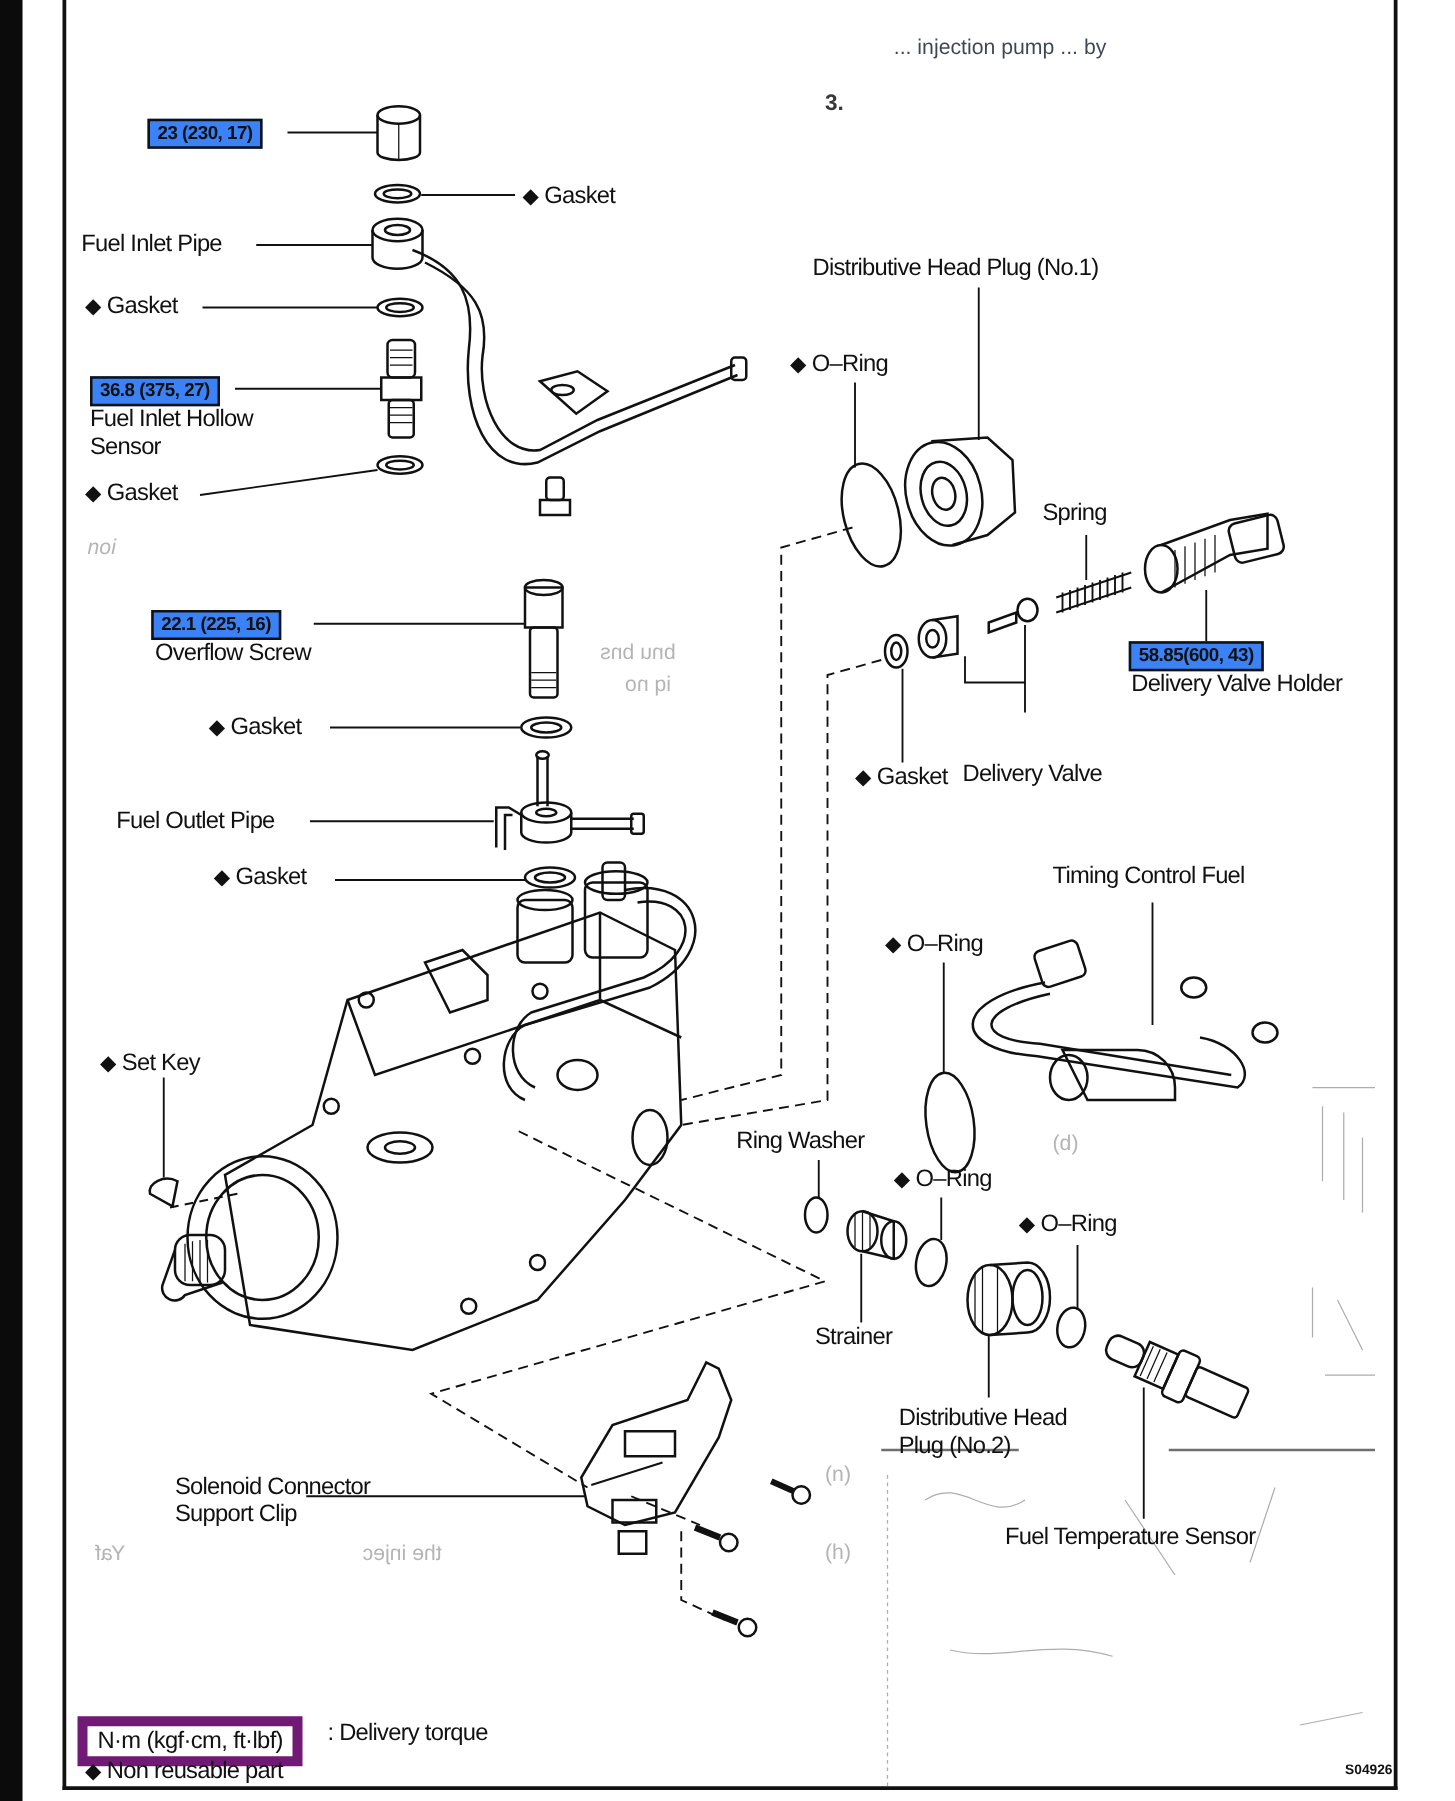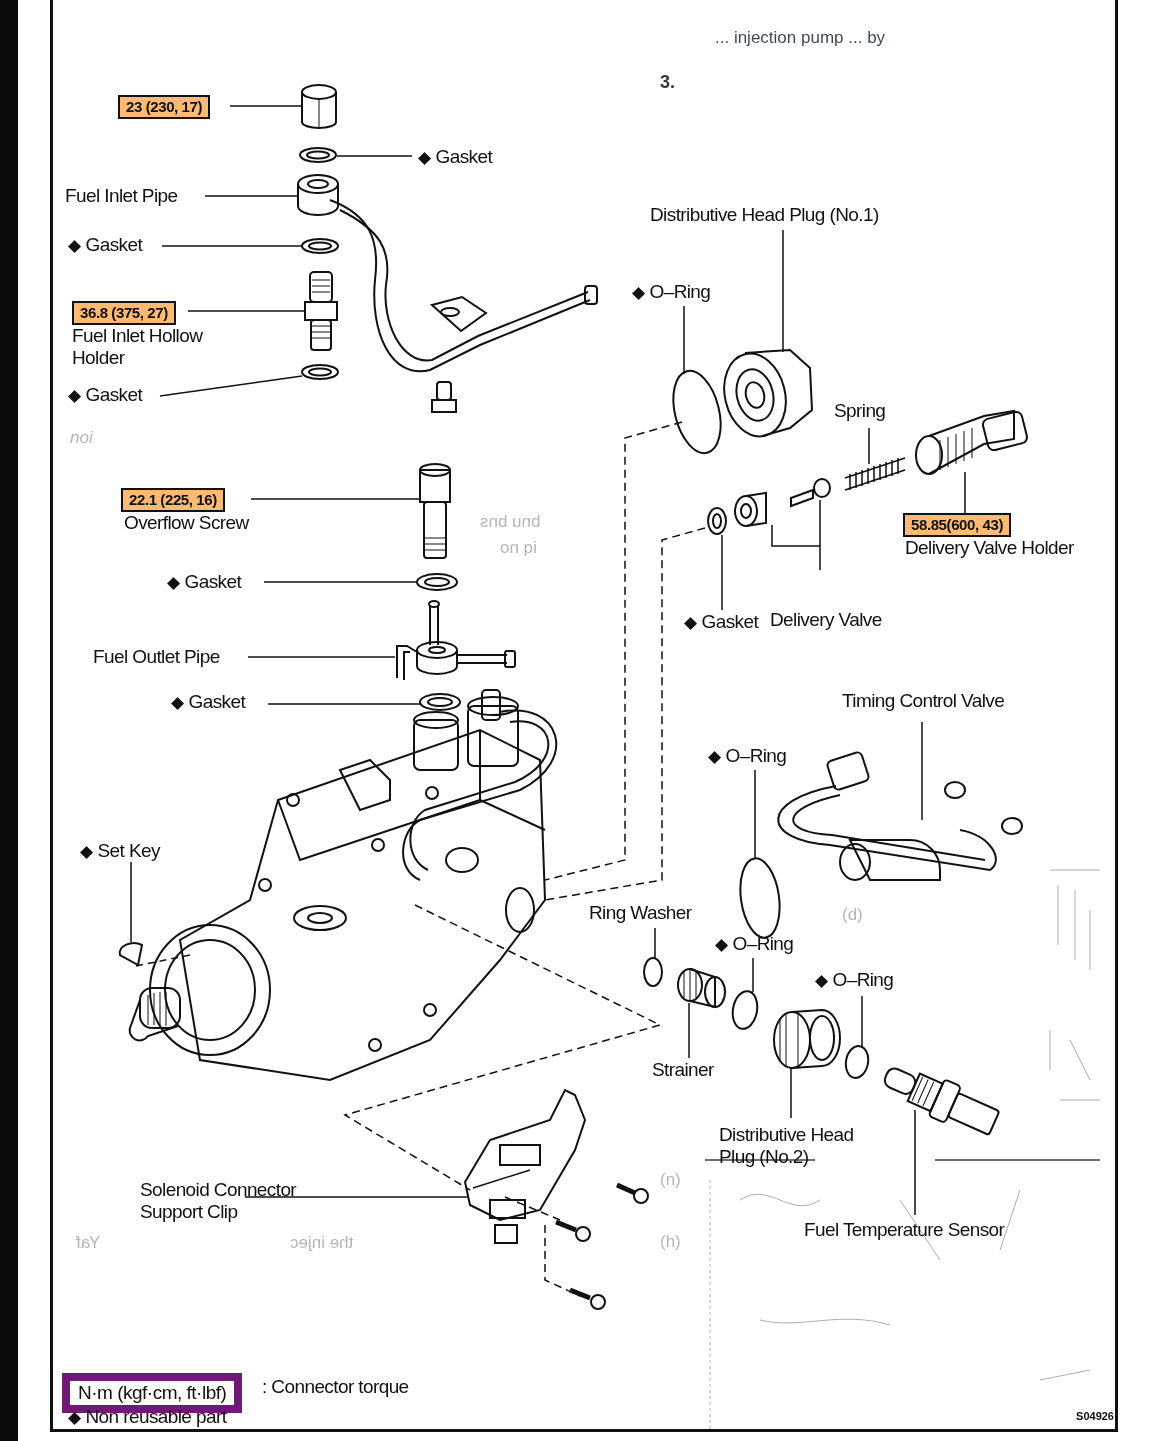--- a/index.html
+++ b/index.html
@@ -4,21 +4,21 @@
 <style>
   html, body { margin: 0; padding: 0; background: #ffffff; }
   body { width: 1164px; height: 1441px; position: relative; overflow: hidden;
          font-family: "Liberation Sans", sans-serif; color: #111; }
   .scan-edge { position: absolute; left: 0; top: 0; width: 18px; height: 1441px; background: #0b0b0b; }
   .frame { position: absolute; left: 50px; top: 0; width: 1068px; height: 1432px;
            border-left: 3px solid #111; border-right: 3px solid #111; border-bottom: 3px solid #111; box-sizing: border-box; }
   svg.art { position: absolute; left: 0; top: 0; width: 1164px; height: 1441px; }
   .lbl { position: absolute; font-size: 19px; letter-spacing: -0.6px; white-space: nowrap; line-height: 22px; }
   .torque { position: absolute; font-size: 15px; font-weight: bold; letter-spacing: -0.4px;
-            border: 2px solid #111; padding: 1px 6px; background: #fdba74; line-height: 18px; white-space: nowrap; }
+            border: 2px solid #111; padding: 1px 6px; background: #3b82f6; line-height: 18px; white-space: nowrap; }
   .dia { font-size: 17px; margin-right: 5px; }
   .ghost { position: absolute; color: #777; font-size: 17px; opacity: 0.55; white-space: nowrap; }
   .legend-box { position: absolute; left: 62px; top: 1373px; border: 8px solid #701a75; padding: 1px 8px;
                 font-size: 19px; letter-spacing: -0.5px; line-height: 22px; }
   .figid { position: absolute; right: 50px; top: 1410px; font-size: 11px; font-weight: bold; }
 </style>
 </head>
 <body>
 
 <div class="scan-edge"></div>
@@ -254,49 +254,49 @@
 <div class="ghost" style="left:660px; top:72px; color:#222; opacity:0.9; font-size:18px; font-weight:bold;">3.</div>
 
 <div class="torque" style="left:118px; top:95px;">23 (230, 17)</div>
 <div class="torque" style="left:72px; top:301px;">36.8 (375, 27)</div>
 <div class="torque" style="left:121px; top:488px;text-align:center;">22.1 (225, 16)</div>
 <div class="torque" style="left:903px; top:513px;">58.85(600, 43)</div>
 
 <div class="lbl" style="left:418px; top:146px;"><span class="dia">◆</span><span>Gasket</span></div>
 <div class="lbl" style="left:65px; top:185px;">Fuel Inlet Pipe</div>
 <div class="lbl" style="left:68px; top:234px;"><span class="dia">◆</span><span>Gasket</span></div>
-<div class="lbl" style="left:72px; top:325px;"><span>Fuel Inlet Hollow</span><br><span>Holder</span></div>
+<div class="lbl" style="left:72px; top:325px;"><span>Fuel Inlet Hollow</span><br><span>Sensor</span></div>
 <div class="lbl" style="left:68px; top:384px;"><span class="dia">◆</span><span>Gasket</span></div>
 <div class="lbl" style="left:124px; top:512px;">Overflow Screw</div>
 <div class="lbl" style="left:167px; top:571px;"><span class="dia">◆</span><span>Gasket</span></div>
 <div class="lbl" style="left:93px; top:646px;">Fuel Outlet Pipe</div>
 <div class="lbl" style="left:171px; top:691px;"><span class="dia">◆</span><span>Gasket</span></div>
 <div class="lbl" style="left:80px; top:840px;"><span class="dia">◆</span><span>Set Key</span></div>
 <div class="lbl" style="left:140px; top:1179px;"><span>Solenoid Connector</span><br><span>Support Clip</span></div>
 
 <div class="lbl" style="left:650px; top:204px;">Distributive Head Plug (No.1)</div>
 <div class="lbl" style="left:632px; top:281px;"><span class="dia">◆</span><span>O–Ring</span></div>
 <div class="lbl" style="left:834px; top:400px;">Spring</div>
 <div class="lbl" style="left:905px; top:537px;">Delivery Valve Holder</div>
 <div class="lbl" style="left:770px; top:609px;">Delivery Valve</div>
 <div class="lbl" style="left:684px; top:611px;"><span class="dia">◆</span><span>Gasket</span></div>
-<div class="lbl" style="left:842px; top:690px;">Timing Control Valve</div>
+<div class="lbl" style="left:842px; top:690px;">Timing Control Fuel</div>
 <div class="lbl" style="left:708px; top:745px;"><span class="dia">◆</span><span>O–Ring</span></div>
 <div class="lbl" style="left:589px; top:902px;">Ring Washer</div>
 <div class="lbl" style="left:715px; top:933px;"><span class="dia">◆</span><span>O–Ring</span></div>
 <div class="lbl" style="left:815px; top:969px;"><span class="dia">◆</span><span>O–Ring</span></div>
 <div class="lbl" style="left:652px; top:1059px;">Strainer</div>
 <div class="lbl" style="left:719px; top:1124px;"><span>Distributive Head</span><br><span>Plug (No.2)</span></div>
 <div class="lbl" style="left:804px; top:1219px;">Fuel Temperature Sensor</div>
 
 <div class="ghost" style="left:70px; top:428px;font-style:italic;">noi</div>
 <div class="ghost" style="left:480px; top:512px; transform:scaleX(-1);">bnu bns</div>
 <div class="ghost" style="left:500px; top:538px; transform:scaleX(-1);">iq no</div>
 <div class="ghost" style="left:290px; top:1233px; transform:scaleX(-1);">the injec</div>
 <div class="ghost" style="left:76px; top:1233px; transform:scaleX(-1);">Yaf</div>
 <div class="ghost" style="left:842px; top:905px;">(d)</div>
 <div class="ghost" style="left:660px; top:1232px;">(h)</div>
 <div class="ghost" style="left:660px; top:1170px;">(n)</div>
 
 <div class="legend-box">N·m (kgf·cm, ft·lbf)</div>
-<div class="lbl" style="left:262px; top:1376px;">: Connector torque</div>
+<div class="lbl" style="left:262px; top:1376px;">: Delivery torque</div>
 <div class="lbl" style="left:68px; top:1406px;"><span class="dia">◆</span><span>Non reusable part</span></div>
 <div class="figid">S04926</div>
 
 </body></html>

